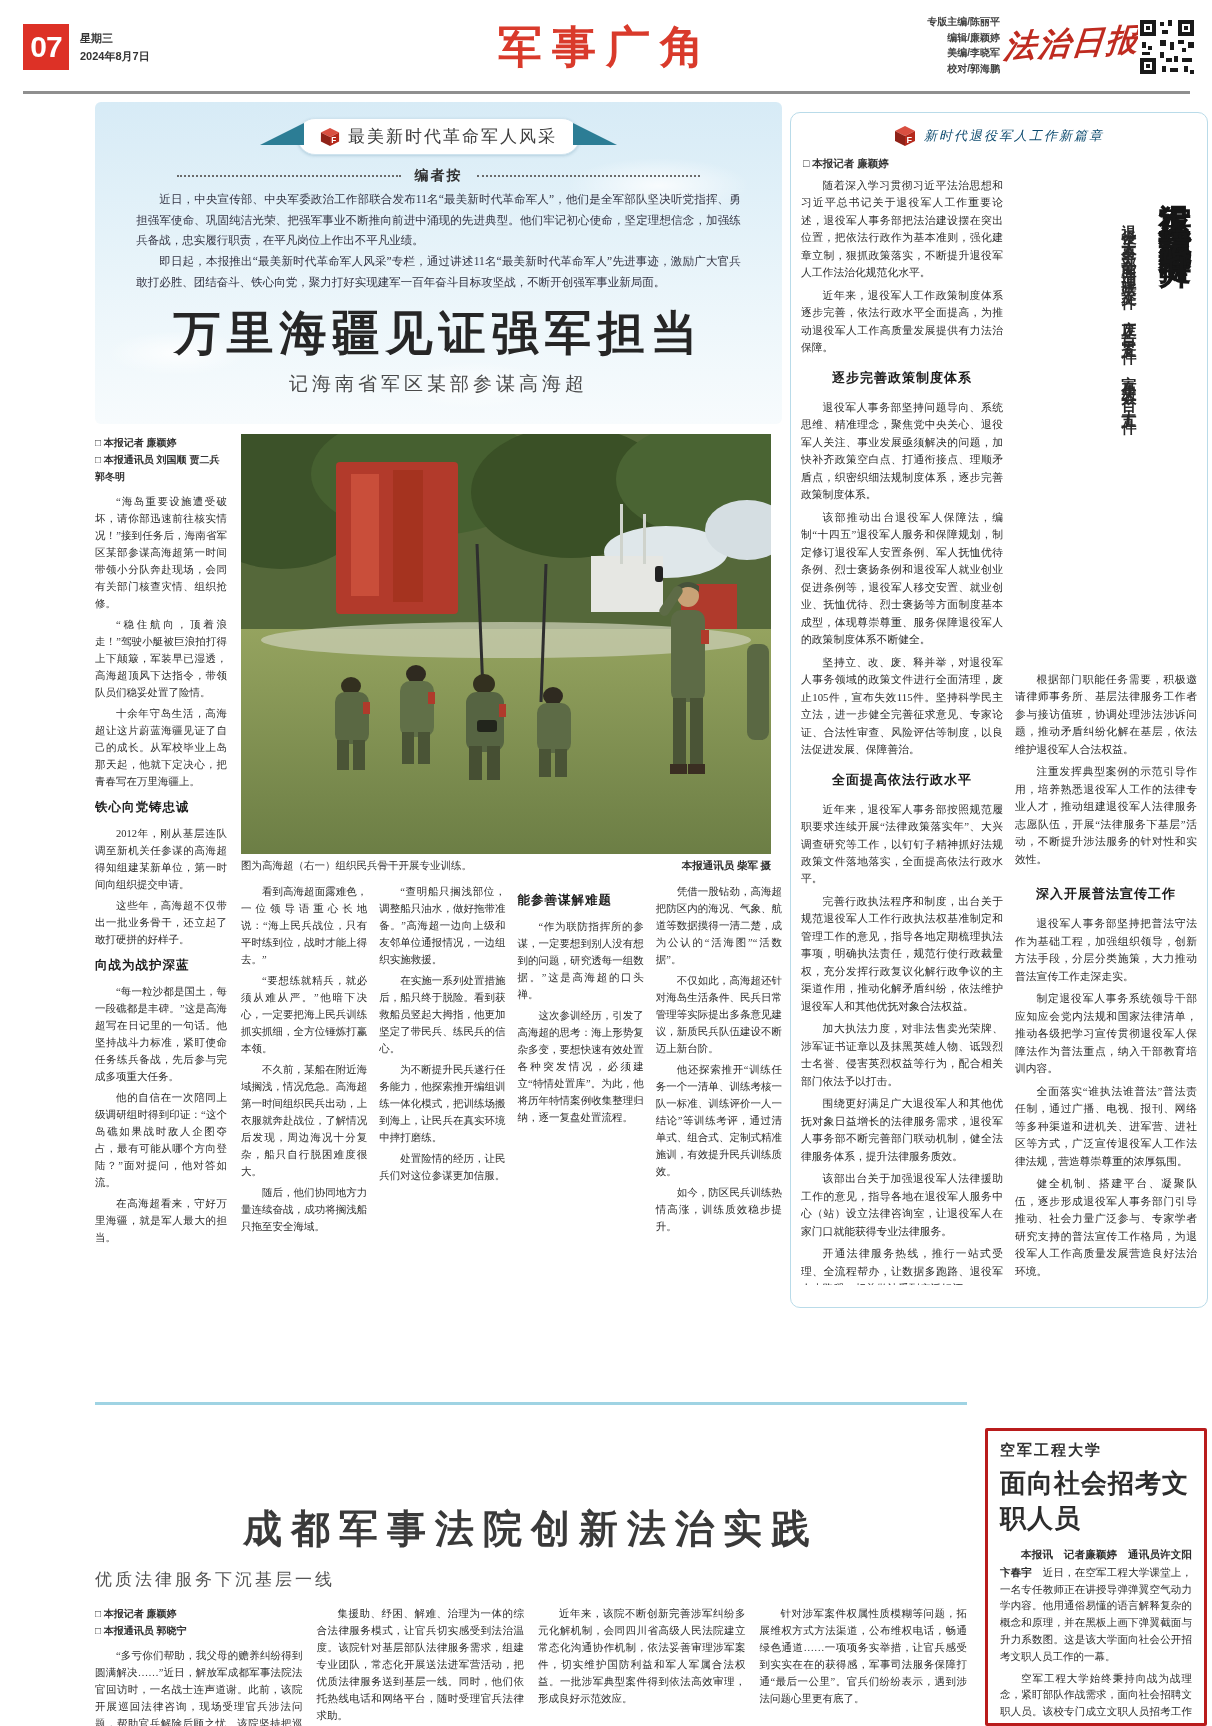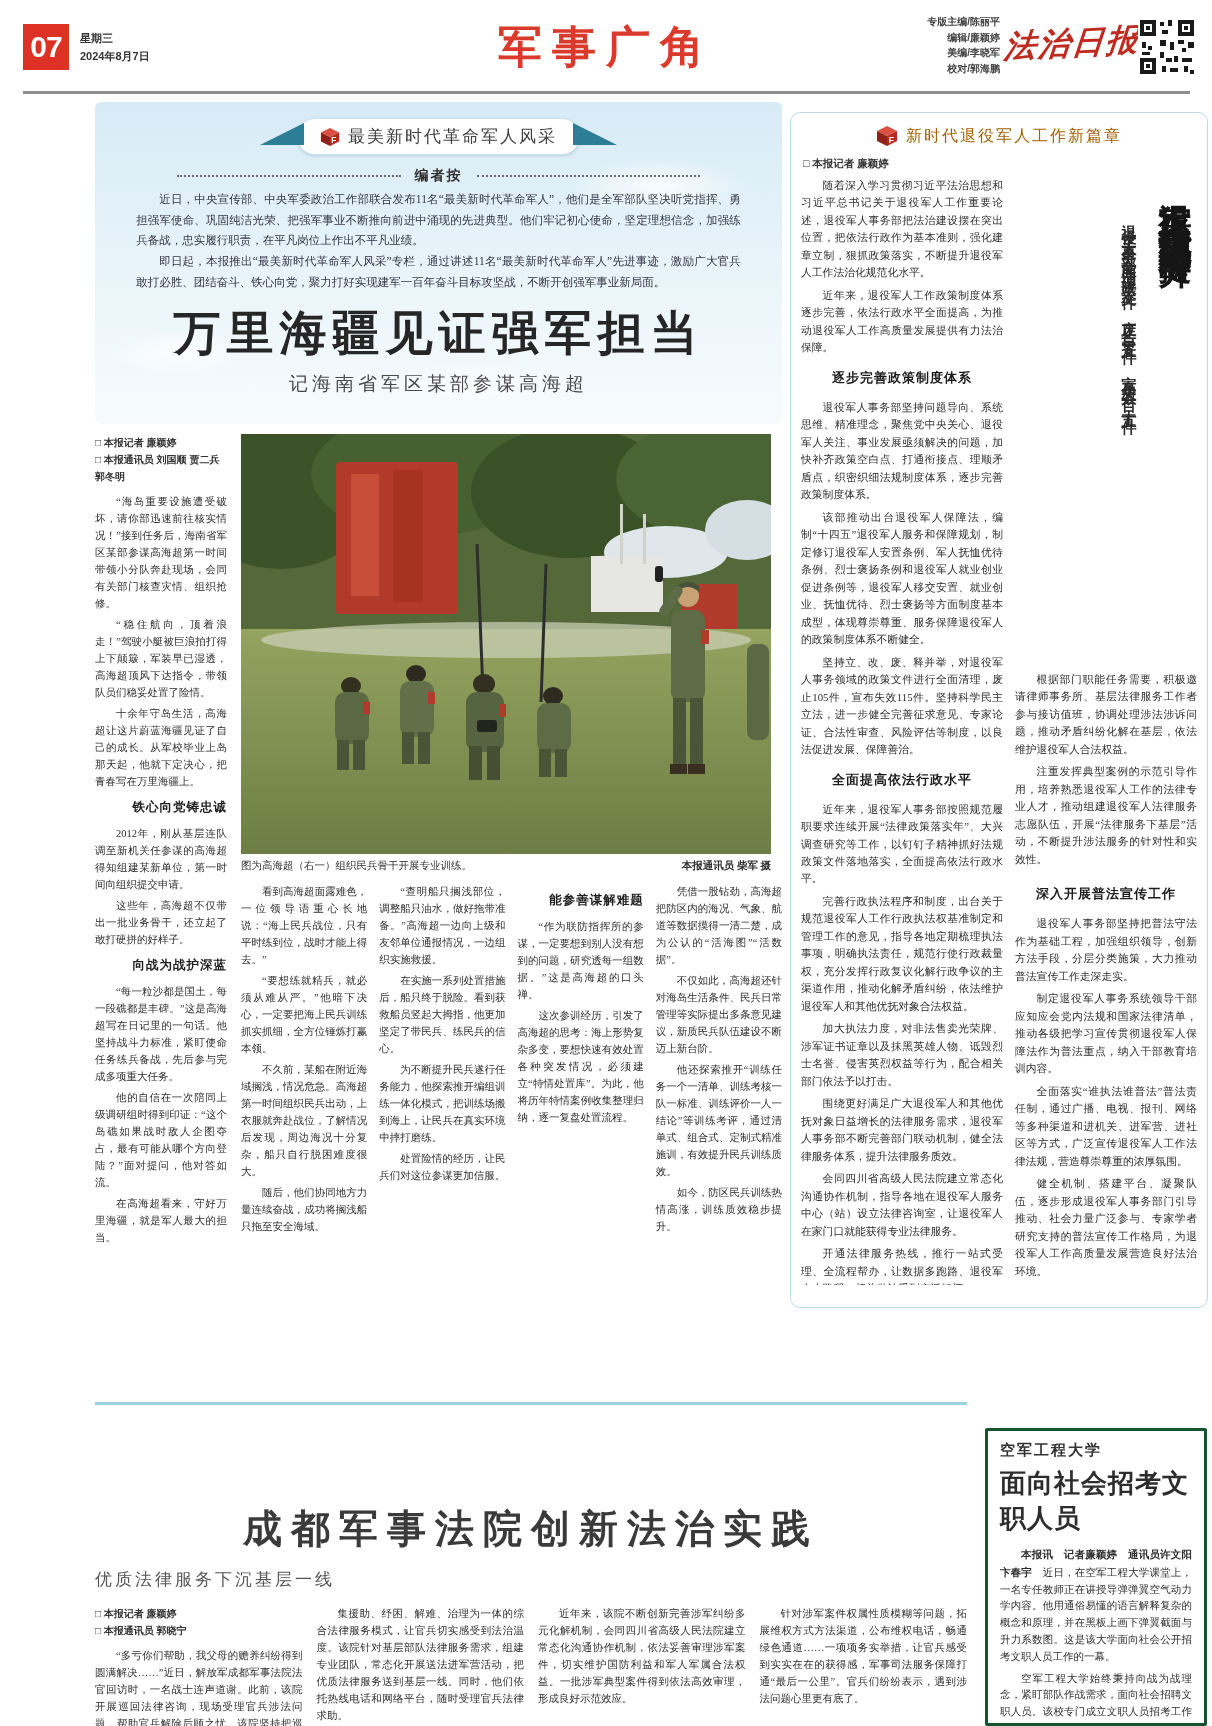--- a/index.html
+++ b/index.html
@@ -57,37 +57,37 @@
     width:88%; margin:0 auto; text-align:justify; text-indent:2em;
     font-family:"Liberation Serif", serif; font-size:11.5px; line-height:1.8; color:#343444;
   }
   .f-headline { margin-top:10px; font-size:47px; font-weight:bold; color:#262626; letter-spacing:6px; }
   .f-subhead { margin-top:6px; font-size:19px; color:#4a4a4a; letter-spacing:4px; }
 
   .fbody { display:flex; gap:14px; margin-top:10px; height:958px; overflow:hidden; }
   .fcol1 { width:132px; flex:none; }
   .byline { font-size:10px; font-weight:bold; color:#333; line-height:1.7; margin-bottom:8px; }
   .bp { text-align:justify; text-indent:2em; font-family:"Liberation Serif", serif; font-size:10.5px; line-height:1.62; color:#2d2d2d; margin-bottom:4px; }
-  .colhead { text-align:right; font-size:12.5px; font-weight:bold; color:#1f1f1f; margin:9px 0; letter-spacing:1px; }
+  .colhead { text-align:left; font-size:12.5px; font-weight:bold; color:#1f1f1f; margin:9px 0; letter-spacing:1px; }
   .fright { flex:1; }
   .photo-wrap { width:530px; }
   .photo { width:530px; height:420px; display:block; background:#7d8c50; }
   .caption { display:flex; justify-content:space-between; width:530px; margin-top:5px;
              font-family:"Liberation Serif", serif; font-size:10.5px; color:#2e2e2e; }
   .caption .credit { font-weight:bold; }
   .fcols { display:flex; gap:12px; margin-top:10px; height:500px; overflow:hidden; }
   .fcols .c { flex:1; }
 
   
   .vets {
     position:absolute; left:790px; top:112px; width:418px; height:1196px;
     border:1px solid #b9dbe9; border-radius:10px; padding:8px 10px; overflow:hidden; background:#fff;
   }
   .vbanner { display:flex; align-items:center; justify-content:center; gap:8px; margin-top:4px; }
-  .vbanner-label { font-size:16px; color:#a16207; letter-spacing:2px; }
+  .vbanner-label { font-size:13px; color:#0c4a6e; letter-spacing:2px;font-style:italic; }
   .vbyline { font-size:10.5px; font-weight:bold; color:#333; margin:10px 0 6px 2px; }
   .vbody { display:flex; gap:12px; height:1108px; overflow:hidden;justify-content:center; }
   .vleft { width:202px; flex:none; }
   .vright { flex:1; display:flex; flex-direction:column; }
   .vp { text-align:justify; text-indent:2em; font-family:"Liberation Serif", serif; font-size:10.8px; line-height:1.62; color:#2c2c2c; margin-bottom:5px; }
   .vh { text-align:center; font-size:13px; font-weight:bold; color:#1d1d1d; margin:12px 0; letter-spacing:1px; }
   .vhead-block { display:flex; justify-content:flex-end; gap:14px; height:655px; overflow:hidden; margin-bottom:12px; }
   .v-sub {
     writing-mode:vertical-rl; font-size:15px; font-weight:bold; color:#2a2a2a;
     letter-spacing:5px; margin-top:36px;
@@ -102,21 +102,21 @@
   
   .court { position:absolute; left:95px; top:1468px; width:872px; height:312px; overflow:hidden; }
   .c-headline { text-align:center; font-size:39px; font-weight:bold; color:#3a3a3a; letter-spacing:9px; margin-top:34px; }
   .c-subhead { text-align:left; font-size:17px; color:#555; letter-spacing:3px; margin-top:12px; }
   .crow { display:flex; gap:14px; margin-top:14px; height:180px; overflow:hidden; }
   .crow .c { flex:1; }
 
   
   .afbox {
     position:absolute; left:985px; top:1428px; width:222px; height:298px;
-    border:3px solid #14532d; border-radius:2px; padding:10px 12px; overflow:hidden; background:#fff;
+    border:3px solid #b91c1c; border-radius:2px; padding:10px 12px; overflow:hidden; background:#fff;
   }
   .af-kicker { font-size:15px; font-weight:bold; color:#333; letter-spacing:2px; }
   .af-title { font-size:26px; font-weight:bold; color:#2d2d2d; letter-spacing:1px; margin:6px 0 10px; }
   .afp { text-align:justify; text-indent:2em; font-family:"Liberation Serif", serif; font-size:10.5px; line-height:1.6; color:#2d2d2d; margin-bottom:5px; }
   .afp b { font-family:"Liberation Sans", sans-serif; }
 </style>
 </head>
 <body>
 
 <div class="page">
@@ -340,21 +340,21 @@
         <p class="vp">近年来，退役军人工作政策制度体系逐步完善，依法行政水平全面提高，为推动退役军人工作高质量发展提供有力法治保障。</p>
         <div class="vh">逐步完善政策制度体系</div>
         <p class="vp">退役军人事务部坚持问题导向、系统思维、精准理念，聚焦党中央关心、退役军人关注、事业发展亟须解决的问题，加快补齐政策空白点、打通衔接点、理顺矛盾点，织密织细法规制度体系，逐步完善政策制度体系。</p>
         <p class="vp">该部推动出台退役军人保障法，编制“十四五”退役军人服务和保障规划，制定修订退役军人安置条例、军人抚恤优待条例、烈士褒扬条例和退役军人就业创业促进条例等，退役军人移交安置、就业创业、抚恤优待、烈士褒扬等方面制度基本成型，体现尊崇尊重、服务保障退役军人的政策制度体系不断健全。</p>
         <p class="vp">坚持立、改、废、释并举，对退役军人事务领域的政策文件进行全面清理，废止105件，宣布失效115件。坚持科学民主立法，进一步健全完善征求意见、专家论证、合法性审查、风险评估等制度，以良法促进发展、保障善治。</p>
         <div class="vh">全面提高依法行政水平</div>
         <p class="vp">近年来，退役军人事务部按照规范履职要求连续开展“法律政策落实年”、大兴调查研究等工作，以钉钉子精神抓好法规政策文件落地落实，全面提高依法行政水平。</p>
         <p class="vp">完善行政执法程序和制度，出台关于规范退役军人工作行政执法权基准制定和管理工作的意见，指导各地定期梳理执法事项，明确执法责任，规范行使行政裁量权，充分发挥行政复议化解行政争议的主渠道作用，推动化解矛盾纠纷，依法维护退役军人和其他优抚对象合法权益。</p>
         <p class="vp">加大执法力度，对非法售卖光荣牌、涉军证书证章以及抹黑英雄人物、诋毁烈士名誉、侵害英烈权益等行为，配合相关部门依法予以打击。</p>
         <p class="vp">围绕更好满足广大退役军人和其他优抚对象日益增长的法律服务需求，退役军人事务部不断完善部门联动机制，健全法律服务体系，提升法律服务质效。</p>
-        <p class="vp">会同四川省高级人民法院建立常态化沟通协作机制，指导各地在退役军人服务中心（站）设立法律咨询室，让退役军人在家门口就能获得专业法律服务。</p>
+        <p class="vp">该部出台关于加强退役军人法律援助工作的意见，指导各地在退役军人服务中心（站）设立法律咨询室，让退役军人在家门口就能获得专业法律服务。</p>
         <p class="vp">开通法律服务热线，推行一站式受理、全流程帮办，让数据多跑路、退役军人少跑腿，相关做法受到广泛好评。</p>
       </div>
       <div class="vright">
         <div class="vhead-block">
           <div class="v-sub">退役军人事务部全面清理政策文件　废止一百零五件　宣布失效一百一十五件</div>
           <div class="v-main">退役军人工作法治化规范化水平不断提升</div>
         </div>
         <p class="vp">根据部门职能任务需要，积极邀请律师事务所、基层法律服务工作者参与接访值班，协调处理涉法涉诉问题，推动矛盾纠纷化解在基层，依法维护退役军人合法权益。</p>
         <p class="vp">注重发挥典型案例的示范引导作用，培养熟悉退役军人工作的法律专业人才，推动组建退役军人法律服务志愿队伍，开展“法律服务下基层”活动，不断提升涉法服务的针对性和实效性。</p>
         <div class="vh">深入开展普法宣传工作</div>

